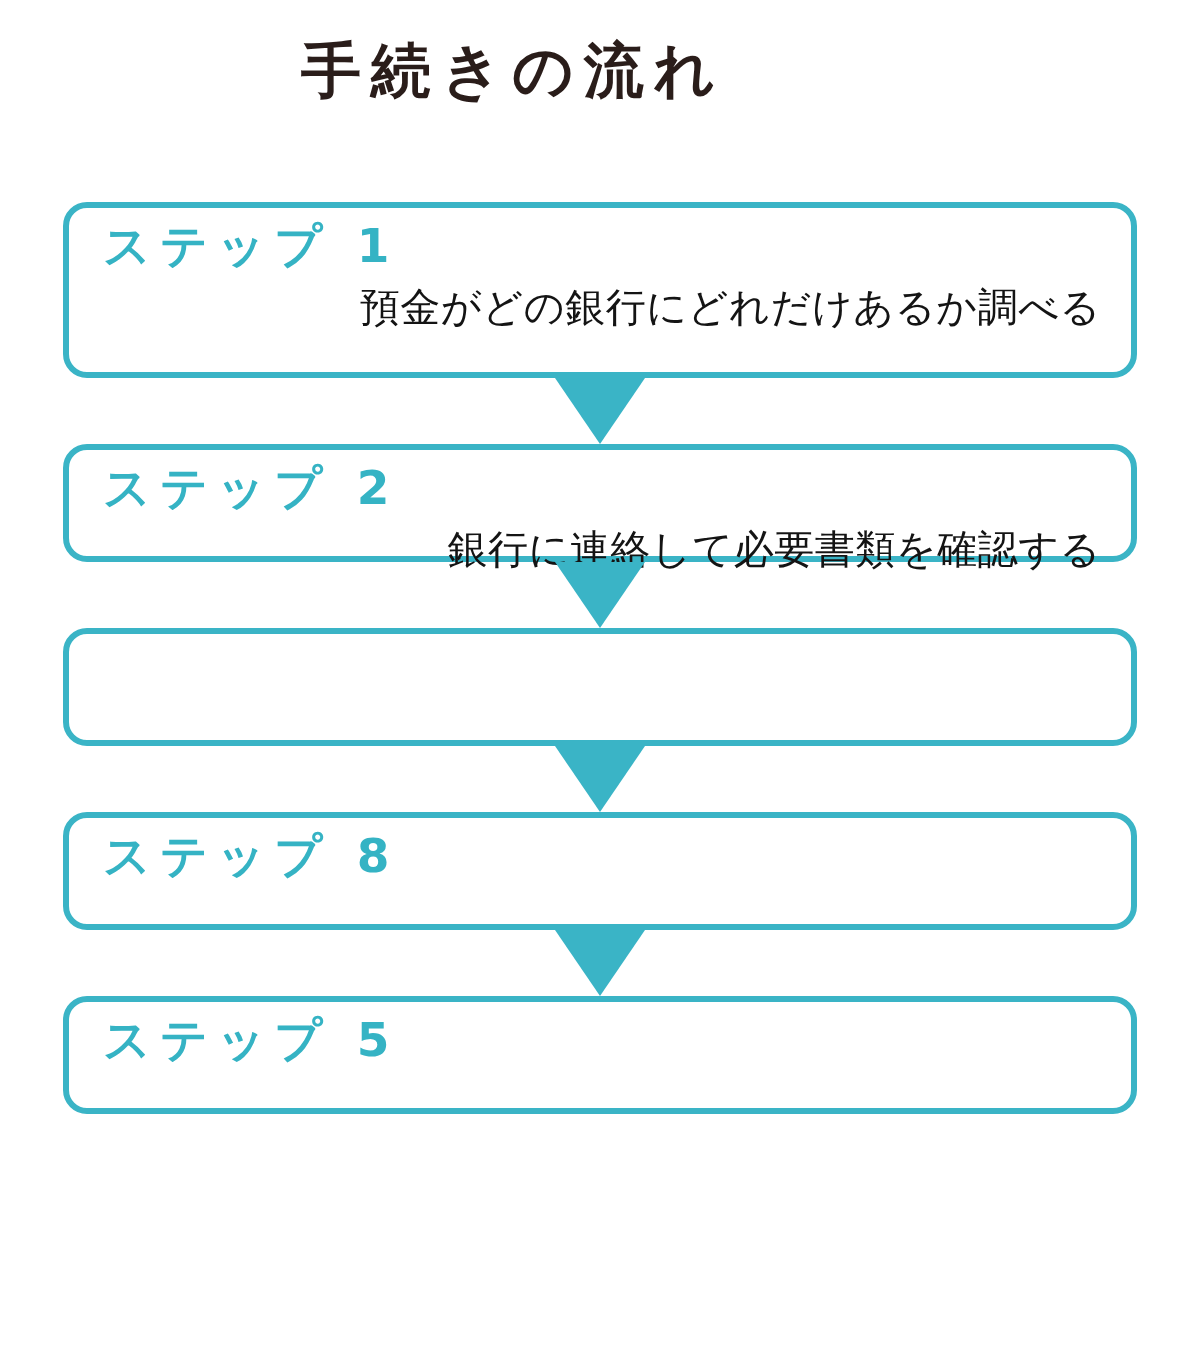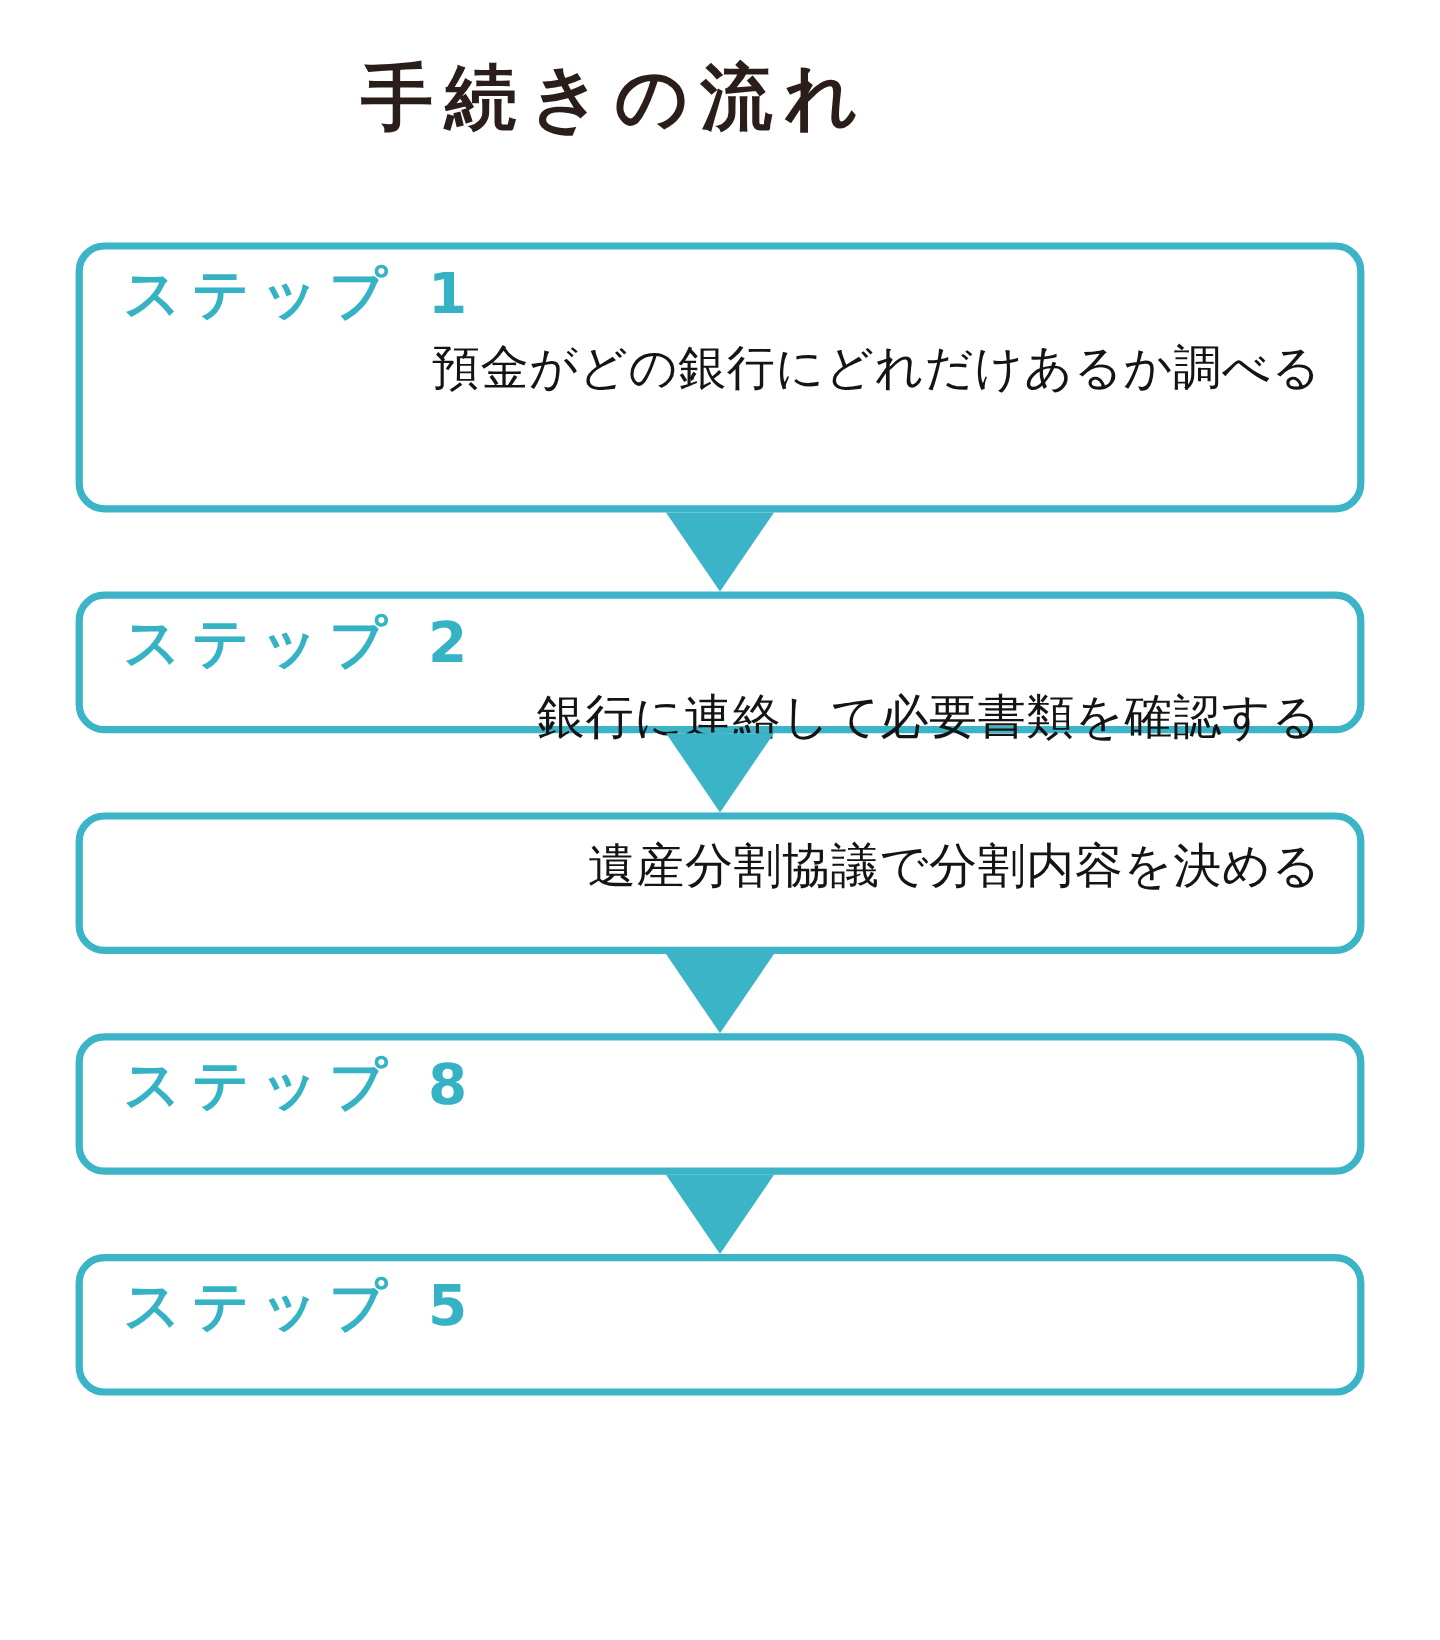--- a/index.html
+++ b/index.html
@@ -19,21 +19,21 @@
     position: relative;
     width: 1200px;
     height: 1367px;
     background: #ffffff;
   }
 
   
   .page-title {
     position: absolute;
     left: 0;
-    top: 48px;
+    top: 36px;
     width: 1016px;
     text-align: center;
     font-size: 60px;
     font-weight: 700;
     color: #2a1d1a;
     letter-spacing: 10px;
     text-indent: 10px;
     line-height: 1.15;
     white-space: nowrap;
   }
@@ -47,21 +47,21 @@
   }
 
   .step-wrap {
     position: relative;
   }
 
   .step-box {
     position: relative;
     box-sizing: border-box;
     width: 1074px;
-    height: 225px;
+    height: 176px;
     border: 6px solid #3ab4c6;
     border-radius: 24px;
     background: #ffffff;
     padding: 8px 30px 0 34px;
   }
 
   .step-box.tall {
     height: 118px;
   }
 
@@ -128,21 +128,20 @@
         <div class="step-label">ステップ 2</div>
         <div class="step-desc">銀行に連絡して必要書類を確認する</div>
       </div>
     </div>
     <div class="connector">
       <div class="arrow"></div>
     </div>
 
     <div class="step-wrap">
       <div class="step-box tall">
-        <div class="step-desc">遺産分割協議で分割内容を決める</div>
       </div>
     </div>
     <div class="connector">
       <div class="arrow"></div>
     </div>
 
     <div class="step-wrap">
       <div class="step-box tall">
         <div class="step-label">ステップ 8</div>
       </div>

